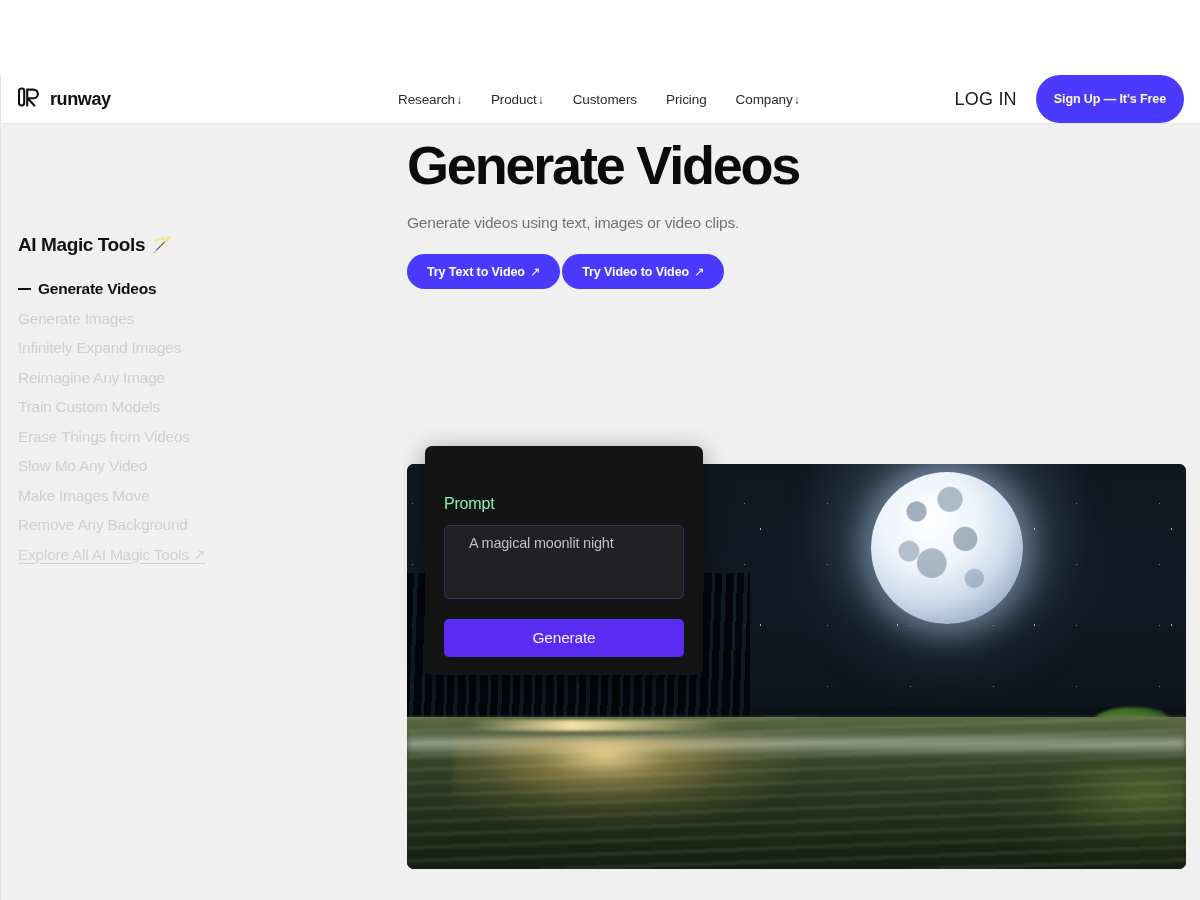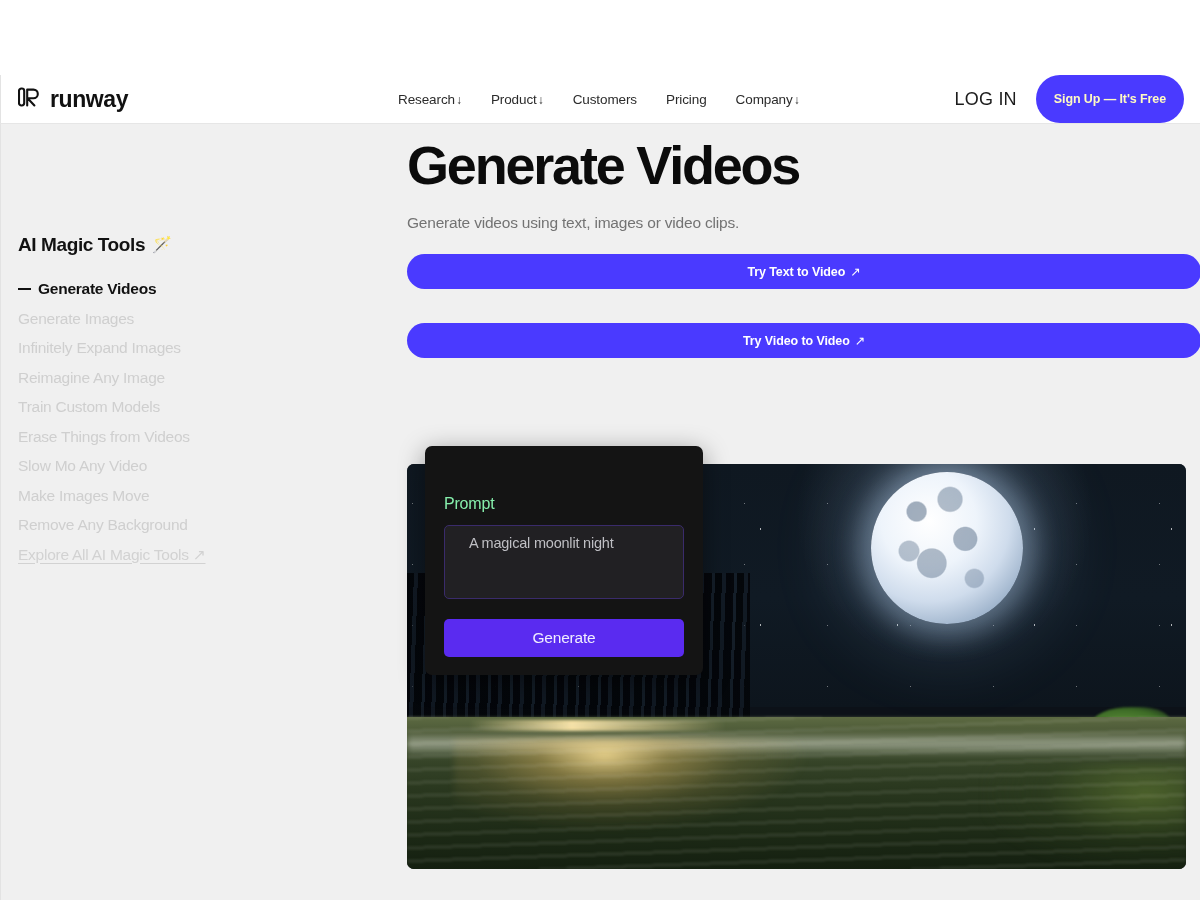--- a/index.html
+++ b/index.html
@@ -43,21 +43,21 @@
     position: absolute;
     left: 17px; top: 50%;
     transform: translateY(-50%);
     display: flex;
     align-items: center;
     gap: 8px;
     cursor: pointer;
   }
   .brand-mark { display: block; }
   .brand-name {
-    font-size: 23px;
+    font-size: 18px;
     font-weight: 700;
     letter-spacing: -0.4px;
     color: #111111;
     line-height: 1;
     text-align: right;
   }
 
   .main-nav {
     position: absolute;
     left: 397px; top: 50%;
@@ -174,23 +174,22 @@
     padding-top: 14px;
   }
   .page-sub {
     font-size: 15.5px;
     color: #737373;
     letter-spacing: -0.2px;
     margin-top: 22px;
   }
   .cta-row {
     display: flex;
-    gap: 34px;
+    gap: 2px;
     margin-top: 22px;
-    flex-direction: column;
   }
   .cta-btn {
     background: #4a3aff;
     color: #ffffff;
     font-size: 12.5px;
     font-weight: 700;
     border: none;
     border-radius: 999px;
     padding: 10px 20px;
     cursor: pointer;

